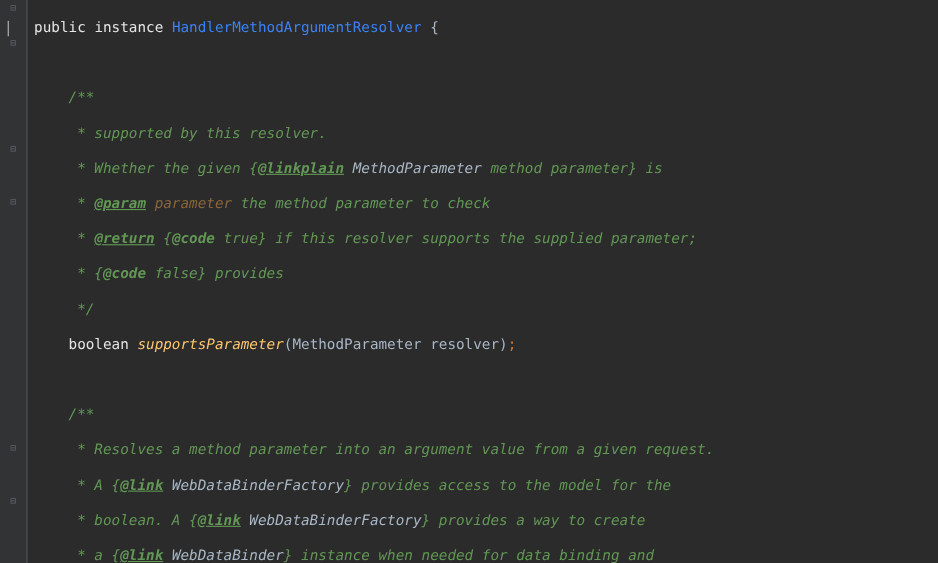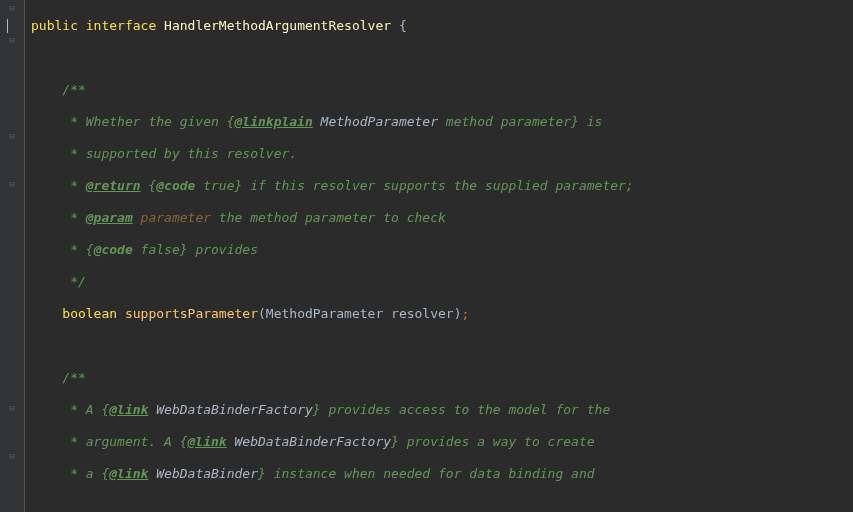--- a/index.html
+++ b/index.html
@@ -41,23 +41,23 @@
     width: 1px;
     height: 14px;
     background: #bbb;
   }
   .code {
     flex: 1;
     padding: 2px 0 0 6px;
     white-space: pre;
     font-style: normal;
   }
-  .kw { color: #fde047; }
-  .type { color: #fef9c3; }
-  .name { color: #ffc66d; }
+  .kw { color: #e5e5e5; }
+  .type { color: #3b82f6; }
+  .name { color: #ffc66d; font-style: italic; }
   .doc { color: #629755; font-style: italic; }
   .doctag { color: #629755; font-style: italic; font-weight: bold; text-decoration: underline; }
   .doctag-nu { color: #629755; font-style: italic; font-weight: bold; }
   .docparam { color: #8a653b; font-style: italic; }
   .doclinkref { color: #a9b7c6; font-style: italic; }
   .semi { color: #cc7832; }
   .line { min-height: 16px; }
 </style>
 </head>
 <body>
@@ -66,34 +66,35 @@
   <div class="gutter">
     <span class="caret"></span>
     <span class="fold" style="top:3px">⊟</span>
     <span class="fold" style="top:35px">⊟</span>
     <span class="fold" style="top:131px">⊟</span>
     <span class="fold" style="top:179px">⊟</span>
     <span class="fold" style="top:403px">⊟</span>
     <span class="fold" style="top:451px">⊟</span>
   </div>
   <div class="code">
-<div class="line"><span class="kw">public</span> <span class="kw">interface</span> <span class="type">HandlerMethodArgumentResolver</span><span> {</span></div>
+<div class="line"><span class="kw">public</span> <span class="kw">instance</span> <span class="type">HandlerMethodArgumentResolver</span><span> {</span></div>
 <div class="line"><span></span></div>
 <div class="line"><span class="doc">    /**</span></div>
+<div class="line"><span class="doc">     * supported by this resolver.</span></div>
 <div class="line"><span class="doc">     * Whether the given {</span><span class="doctag">@linkplain</span><span class="doc"> </span><span class="doclinkref">MethodParameter</span><span class="doc"> method parameter} is</span></div>
-<div class="line"><span class="doc">     * supported by this resolver.</span></div>
+<div class="line"><span class="doc">     * </span><span class="doctag">@param</span><span class="doc"> </span><span class="docparam">parameter</span><span class="doc"> the method parameter to check</span></div>
 <div class="line"><span class="doc">     * </span><span class="doctag">@return</span><span class="doc"> {</span><span class="doctag-nu">@code</span><span class="doc"> true} if this resolver supports the supplied parameter;</span></div>
-<div class="line"><span class="doc">     * </span><span class="doctag">@param</span><span class="doc"> </span><span class="docparam">parameter</span><span class="doc"> the method parameter to check</span></div>
 <div class="line"><span class="doc">     * {</span><span class="doctag-nu">@code</span><span class="doc"> false} provides</span></div>
 <div class="line"><span class="doc">     */</span></div>
 <div class="line">    <span class="kw">boolean</span> <span class="name">supportsParameter</span><span>(MethodParameter resolver)</span><span class="semi">;</span></div>
 <div class="line"><span></span></div>
 <div class="line"><span class="doc">    /**</span></div>
+<div class="line"><span class="doc">     * Resolves a method parameter into an argument value from a given request.</span></div>
 <div class="line"><span class="doc">     * A {</span><span class="doctag">@link</span><span class="doc"> </span><span class="doclinkref">WebDataBinderFactory</span><span class="doc">} provides access to the model for the</span></div>
-<div class="line"><span class="doc">     * argument. A {</span><span class="doctag">@link</span><span class="doc"> </span><span class="doclinkref">WebDataBinderFactory</span><span class="doc">} provides a way to create</span></div>
+<div class="line"><span class="doc">     * boolean. A {</span><span class="doctag">@link</span><span class="doc"> </span><span class="doclinkref">WebDataBinderFactory</span><span class="doc">} provides a way to create</span></div>
 <div class="line"><span class="doc">     * a {</span><span class="doctag">@link</span><span class="doc"> </span><span class="doclinkref">WebDataBinder</span><span class="doc">} instance when needed for data binding and</span></div>
 
 
 
 
 
 
 
 
 

